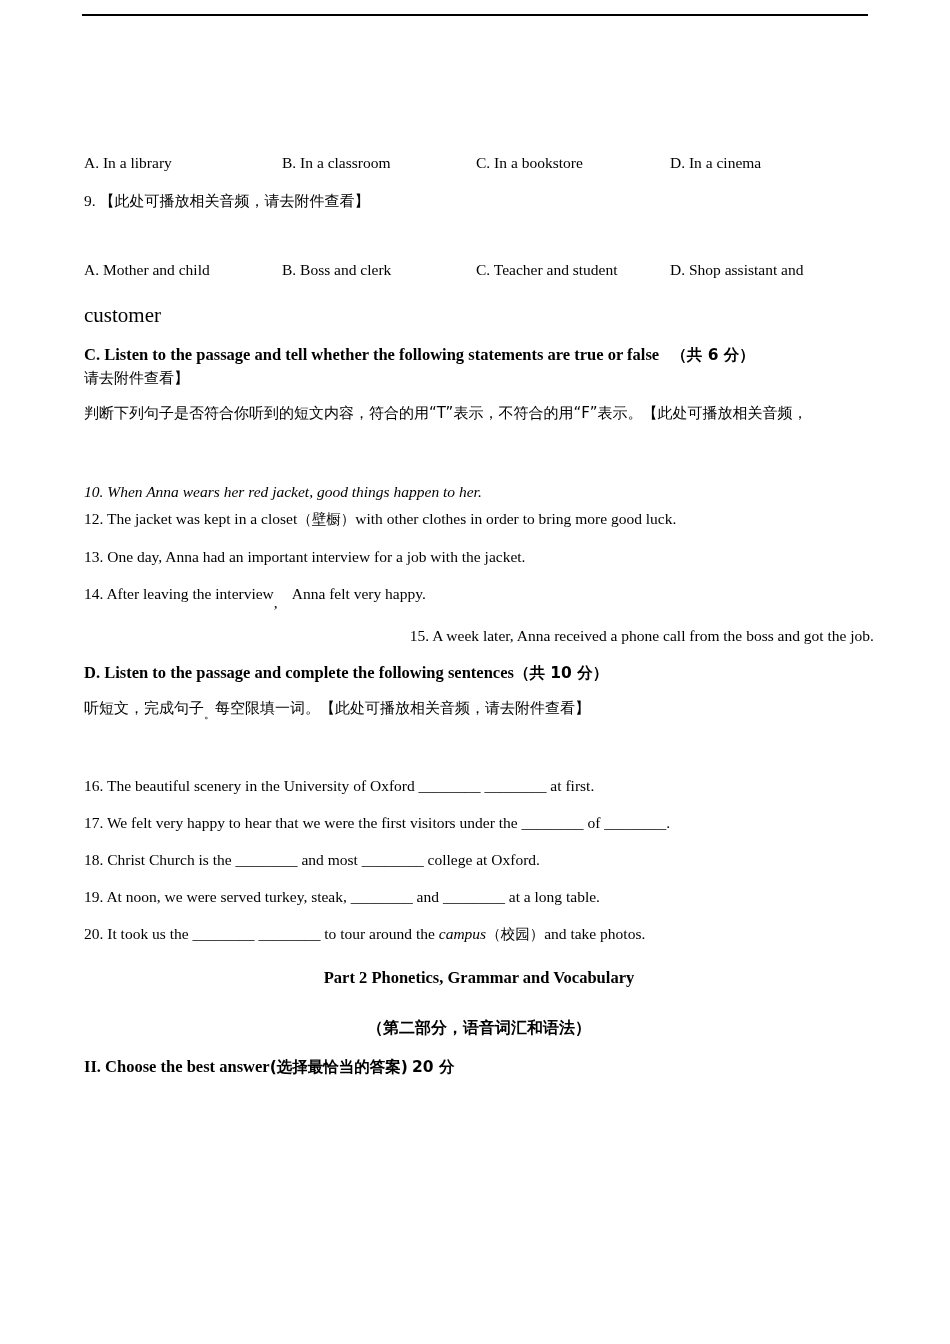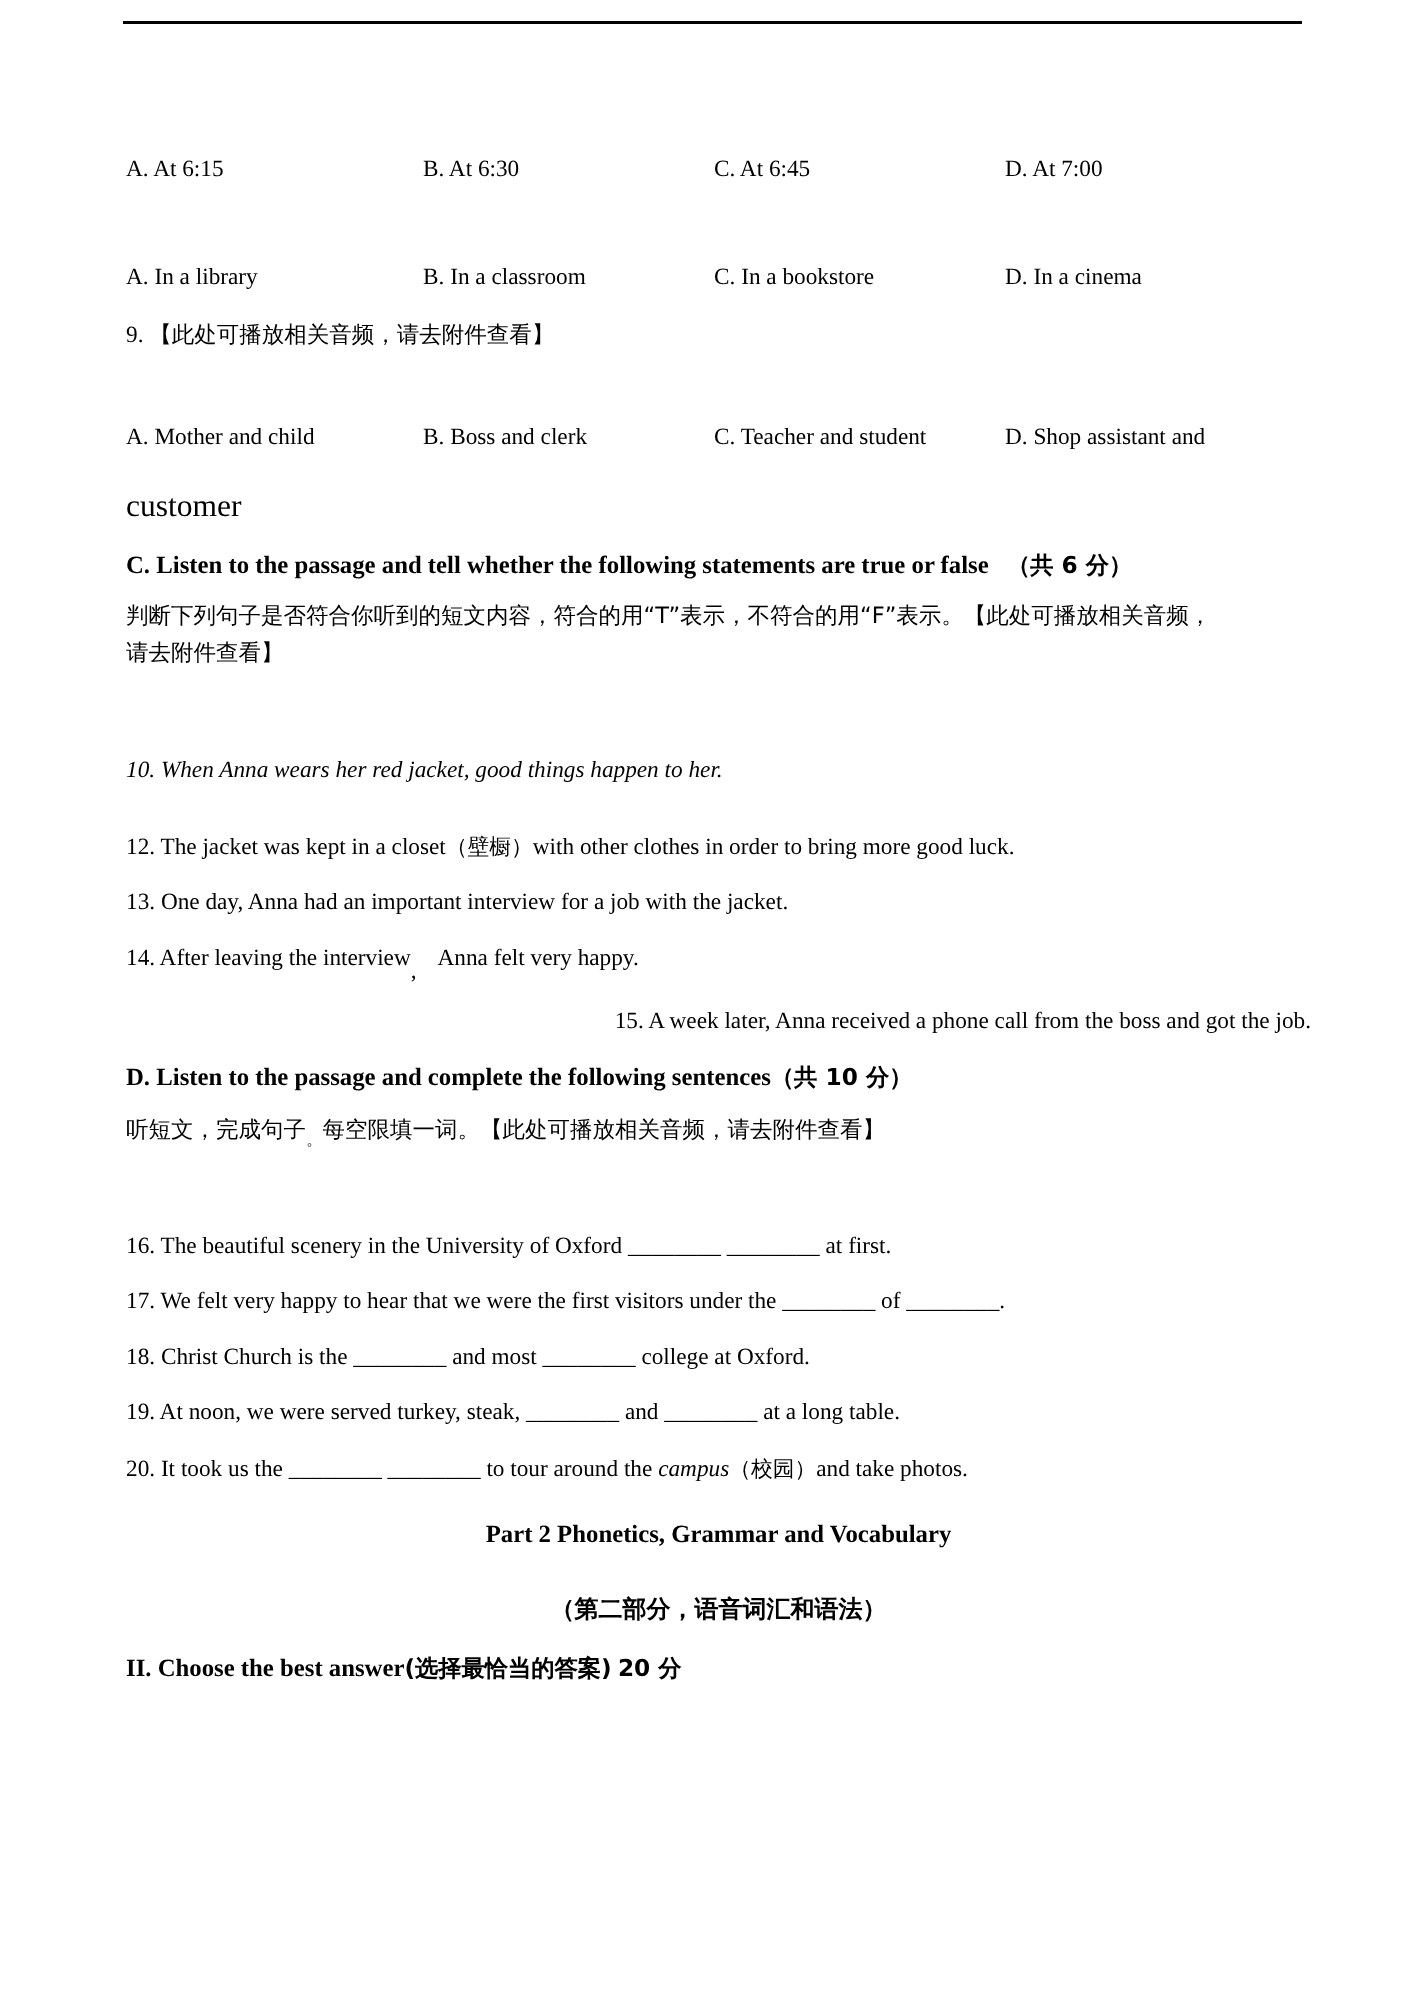--- a/index.html
+++ b/index.html
@@ -147,26 +147,20 @@
 </style>
 </head>
 <body>
 
 <div class="page">
 
   <div class="header-rule"></div>
 
   <div class="content">
 
-    <div class="options">
-      <span class="opt opt-a">A. At 6:15</span>
-      <span class="opt opt-b">B. At 6:30</span>
-      <span class="opt opt-c">C. At 6:45</span>
-      <span class="opt opt-d">D. At 7:00</span>
-    </div>
 
 
     <div class="options" style="margin-top:50px;">
       <span class="opt opt-a">A. In a library</span>
       <span class="opt opt-b">B. In a classroom</span>
       <span class="opt opt-c">C. In a bookstore</span>
       <span class="opt opt-d">D. In a cinema</span>
     </div>
 
     <div class="audio-q" style="margin-top:16px;">
@@ -180,26 +174,26 @@
       <span class="opt opt-c">C. Teacher and student</span>
       <span class="opt opt-d">D. Shop assistant and</span>
     </div>
     <div class="cont-line" style="margin-top:20px;">customer</div>
 
     <div class="sec-head" style="margin-top:17px;">
       <span>C. Listen to the passage and tell whether the following statements are true or false</span>
       <span class="cn-b" style="margin-left:8px;">（共 6 分）</span>
     </div>
 
+    <div class="sec-sub">请去附件查看】</div>
     <div class="sec-sub" style="margin-top:10px;">判断下列句子是否符合你听到的短文内容，符合的用“T”表示，不符合的用“F”表示。【此处可播放相关音频，</div>
-    <div class="sec-sub">请去附件查看】</div>
 
     <div class="stmt" style="margin-top:57px;font-style:italic;">10. When Anna wears her red jacket, good things happen to her.</div>
 
-    <div class="stmt" style="margin-top:32px;">
+    <div class="stmt" style="margin-top:9px;">
       <span>12. The jacket was kept in a closet</span><span class="gloss">（壁橱）</span><span>with other clothes in order to bring more good luck.</span>
     </div>
 
     <div class="stmt" style="margin-top:19px;">13. One day, Anna had an important interview for a job with the jacket.</div>
 
     <div class="stmt" style="margin-top:19px;">
       <span>14. After leaving the interview</span><span class="drop-comma">,</span><span style="margin-left:14px;">Anna felt very happy.</span>
     </div>
 
     <div class="stmt" style="margin-top:24px;text-align:right;">15. A week later, Anna received a phone call from the boss and got the job.</div>

